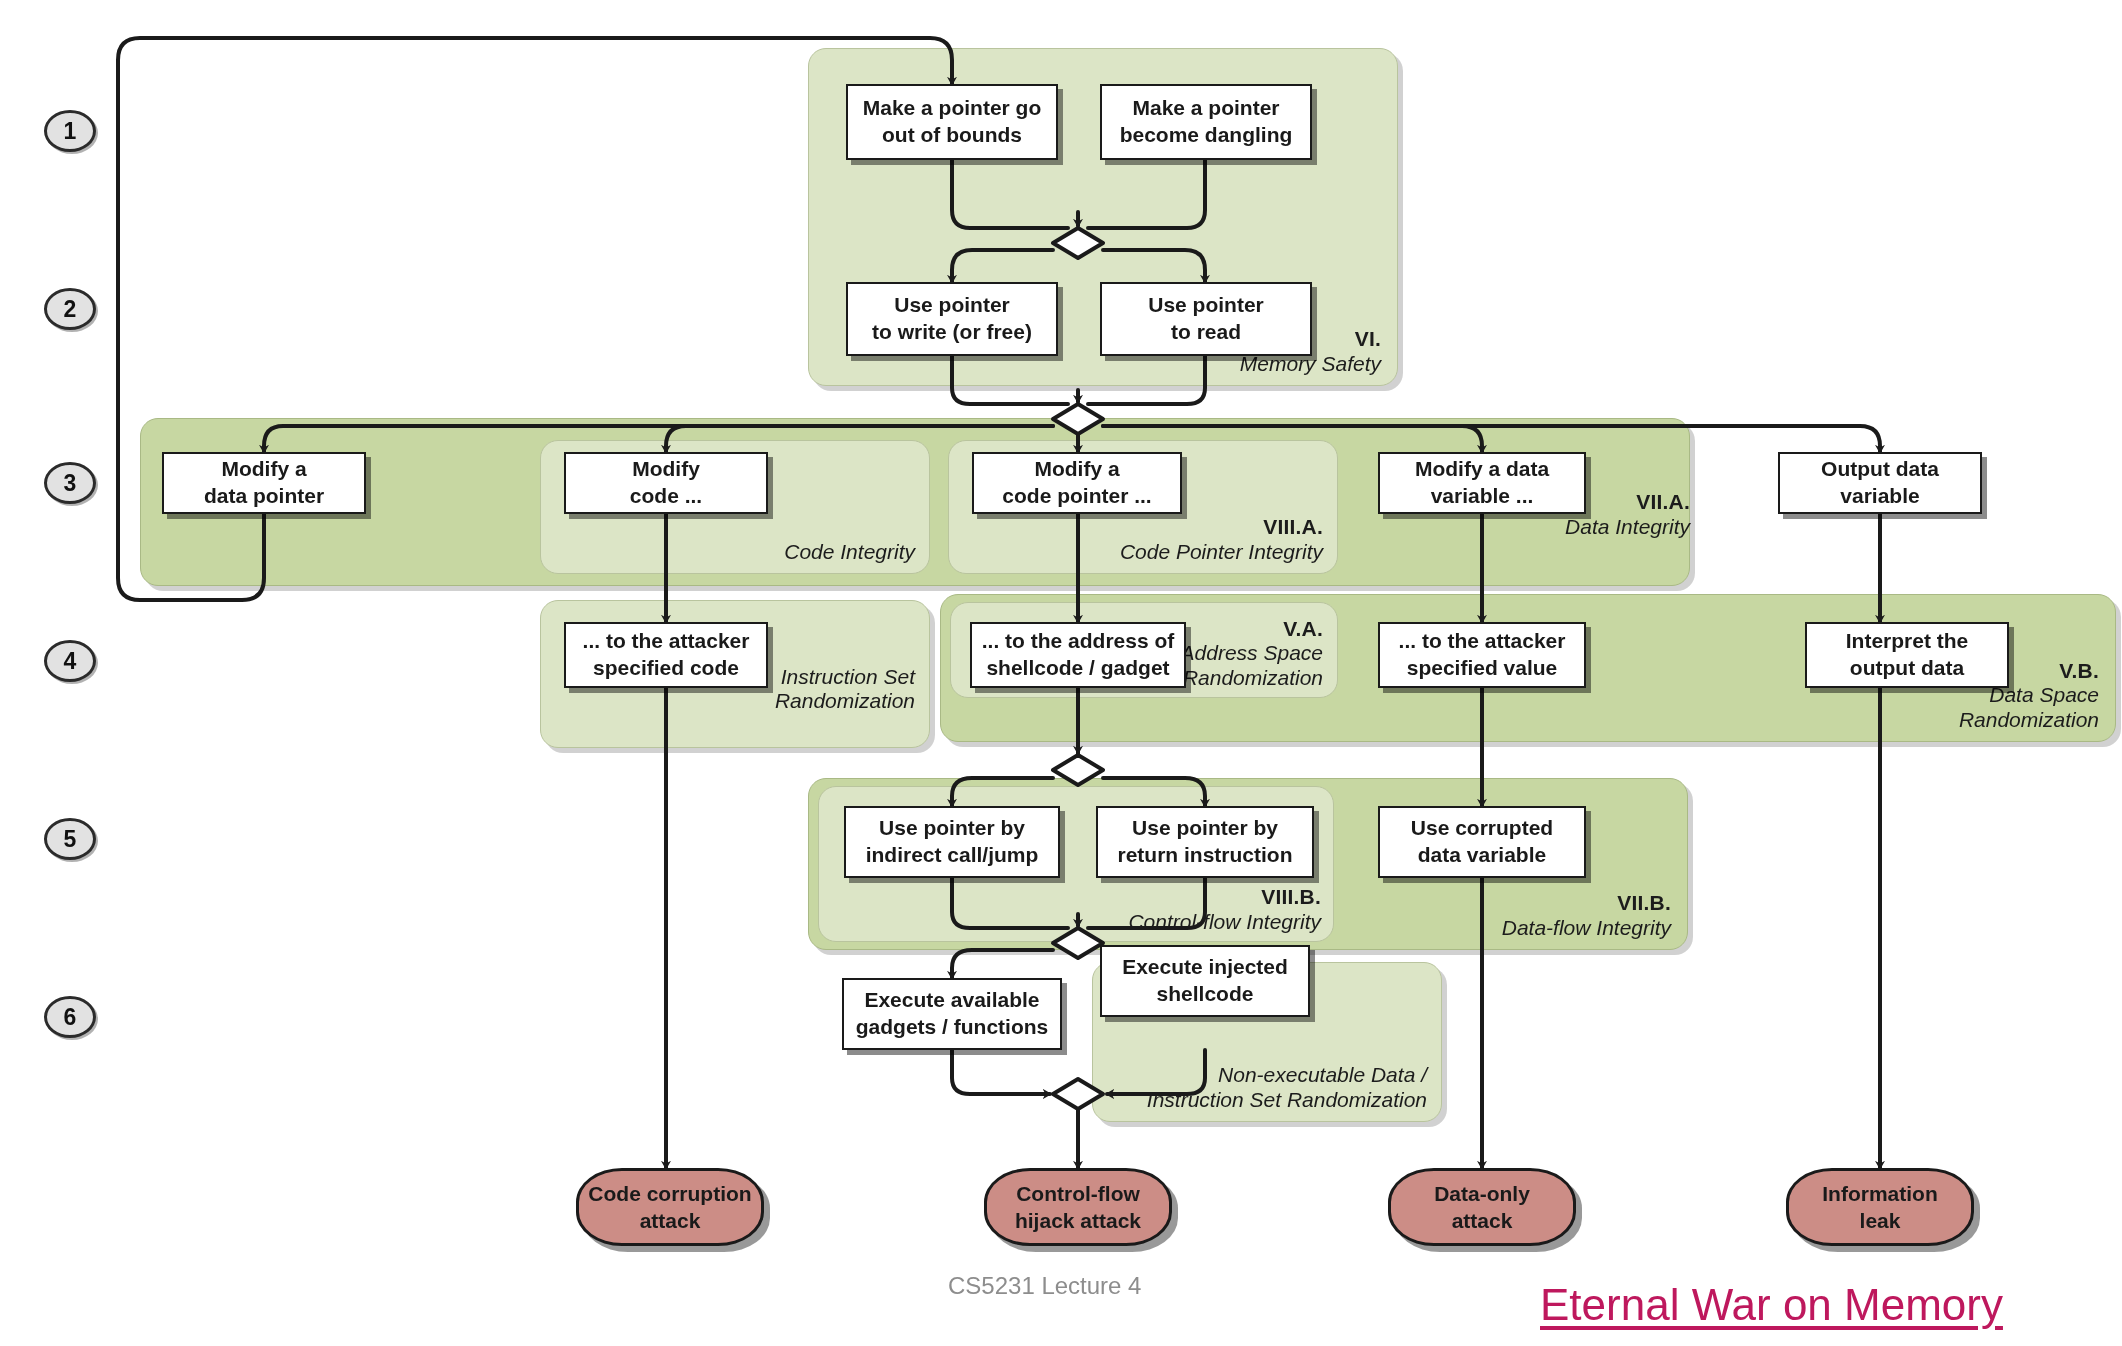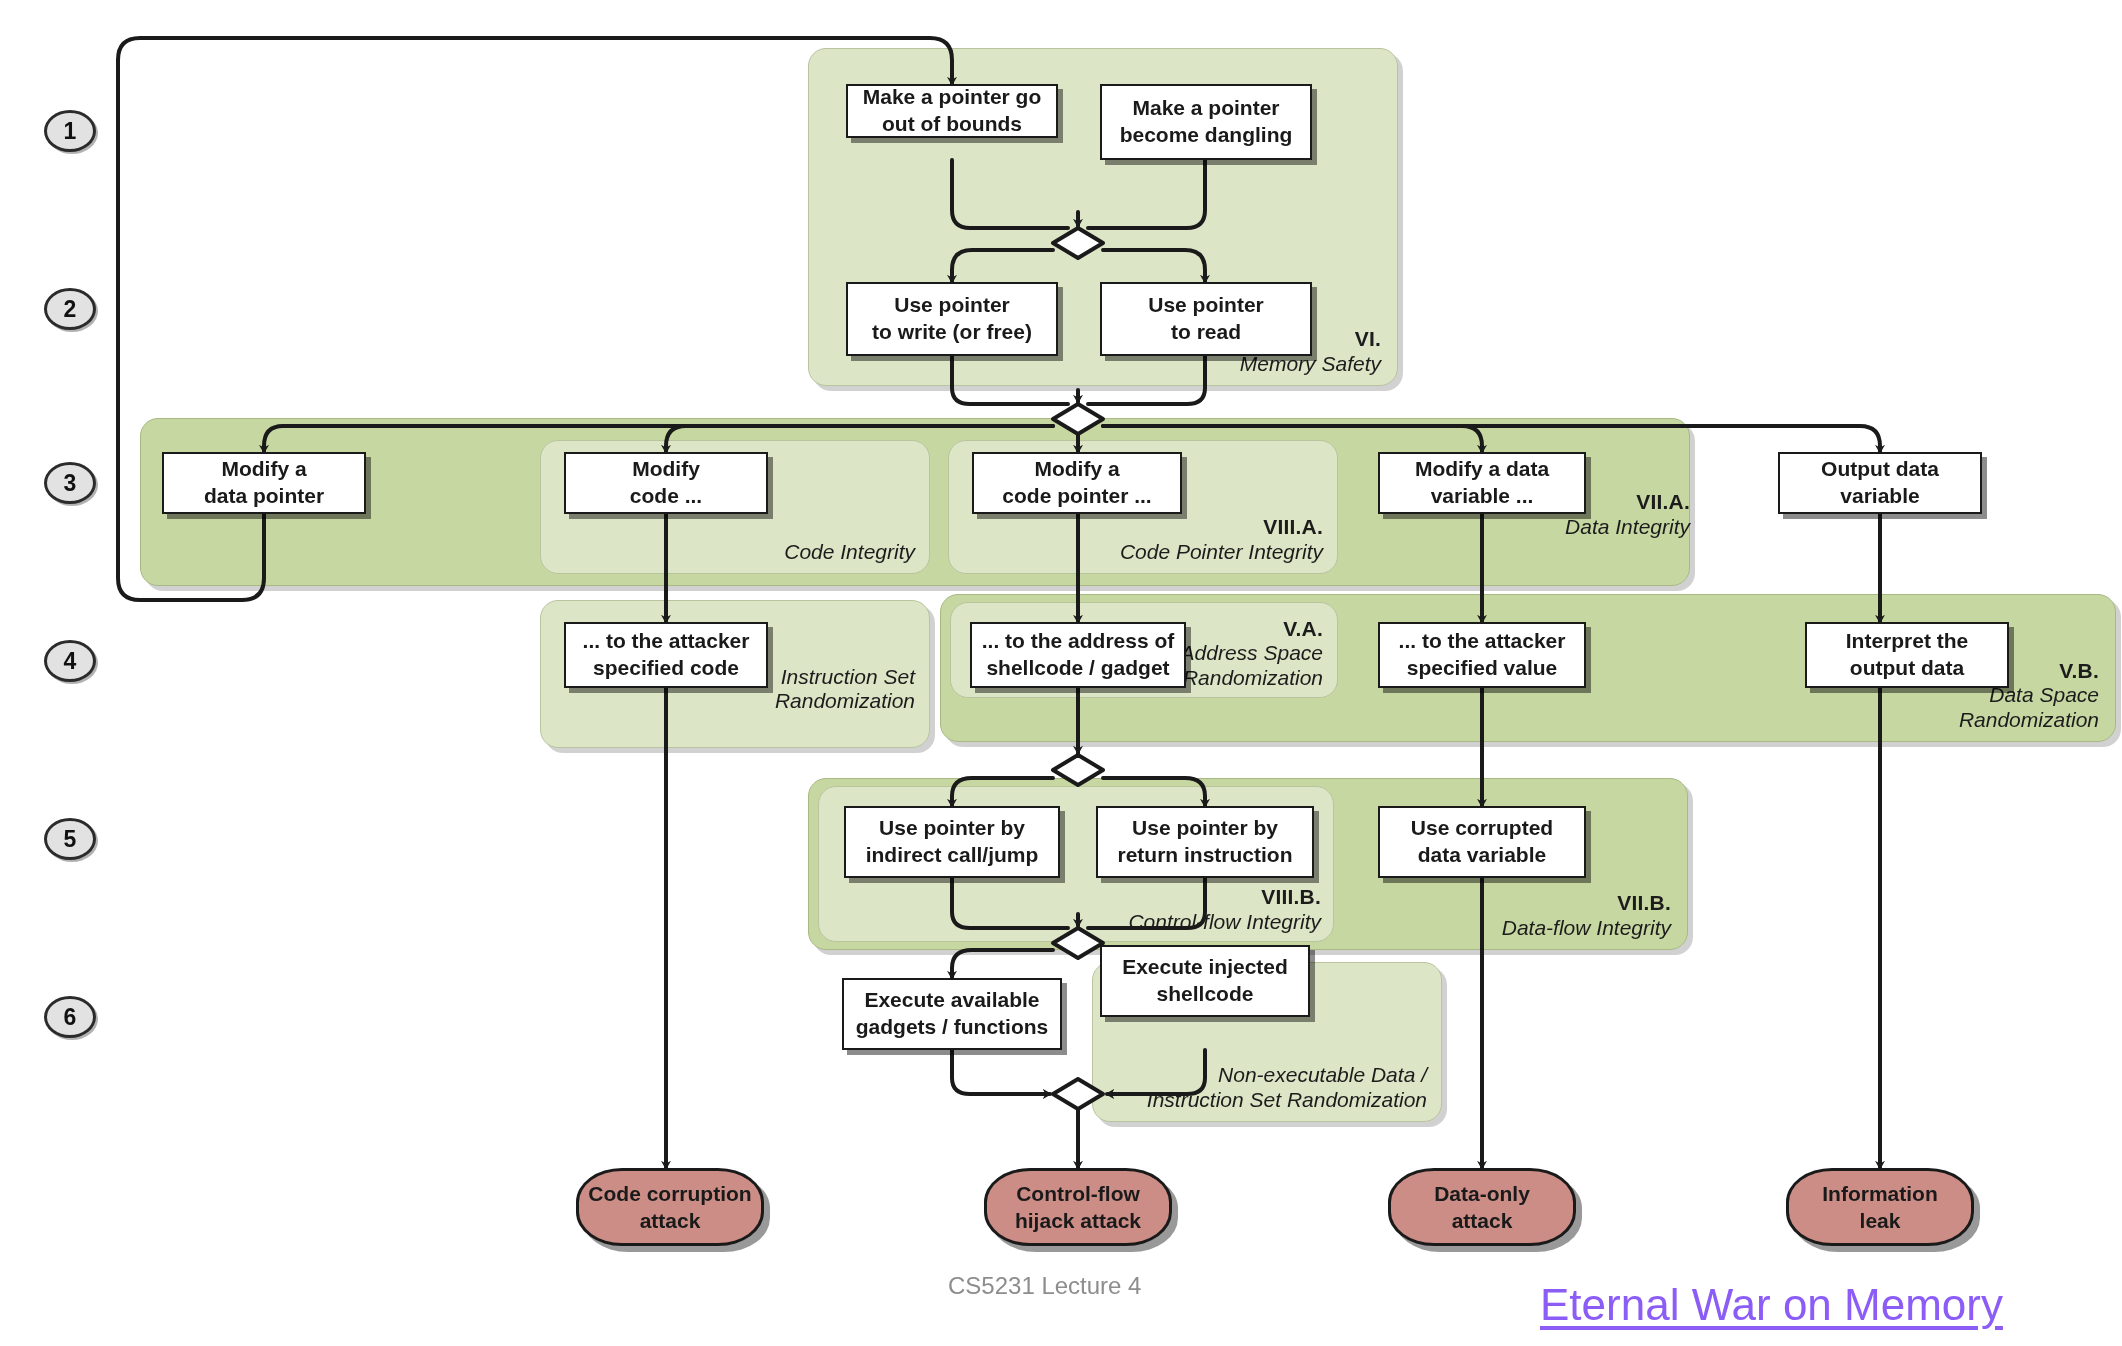--- a/index.html
+++ b/index.html
@@ -36,21 +36,21 @@
 
   
   .step{position:absolute;width:52px;height:42px;border-radius:50%;
         background:#e2e2e2;border:3px solid #2b2b2b;box-sizing:border-box;
         display:flex;align-items:center;justify-content:center;
         font-weight:bold;font-size:23px;color:#111;z-index:20;
         box-shadow:2px 2px 0 rgba(0,0,0,.3);}
 
   
   .footer-note{position:absolute;font-size:24px;color:#8d8d8d;z-index:30;}
-  .footer-link{position:absolute;font-size:44px;color:#8b5cf6;
+  .footer-link{position:absolute;font-size:44px;color:#be185d;
                text-decoration:underline;text-underline-offset:6px;z-index:30;white-space:nowrap;}
 </style>
 </head>
 <body>
 
 <div id="stage">
 
   <svg id="wires" viewBox="0 0 2122 1346">
     <defs>
       <marker id="ah" markerWidth="13" markerHeight="13" refX="7.2" refY="5" orient="auto" markerUnits="userSpaceOnUse">
@@ -198,21 +198,21 @@
   <div class="step" style="left:44px;top:640px;">
       <span>4</span>
     </div>
   <div class="step" style="left:44px;top:818px;">
       <span>5</span>
     </div>
   <div class="step" style="left:44px;top:996px;">
       <span>6</span>
     </div>
 
-  <div class="node" style="left:846px;top:84px;width:212px;height:54px;white-space:pre-line;">Make a pointer go
+  <div class="node" style="left:846px;top:84px;width:212px;height:76px;white-space:pre-line;">Make a pointer go
 out of bounds</div>
   <div class="node" style="left:1100px;top:84px;width:212px;height:76px;white-space:pre-line;">Make a pointer
 become dangling</div>
 
   <div class="node" style="left:846px;top:282px;width:212px;height:74px;white-space:pre-line;">Use pointer
 to write (or free)</div>
   <div class="node" style="left:1100px;top:282px;width:212px;height:74px;white-space:pre-line;">Use pointer
 to read</div>
 
   <div class="node" style="left:162px;top:452px;width:204px;height:62px;white-space:pre-line;">Modify a

